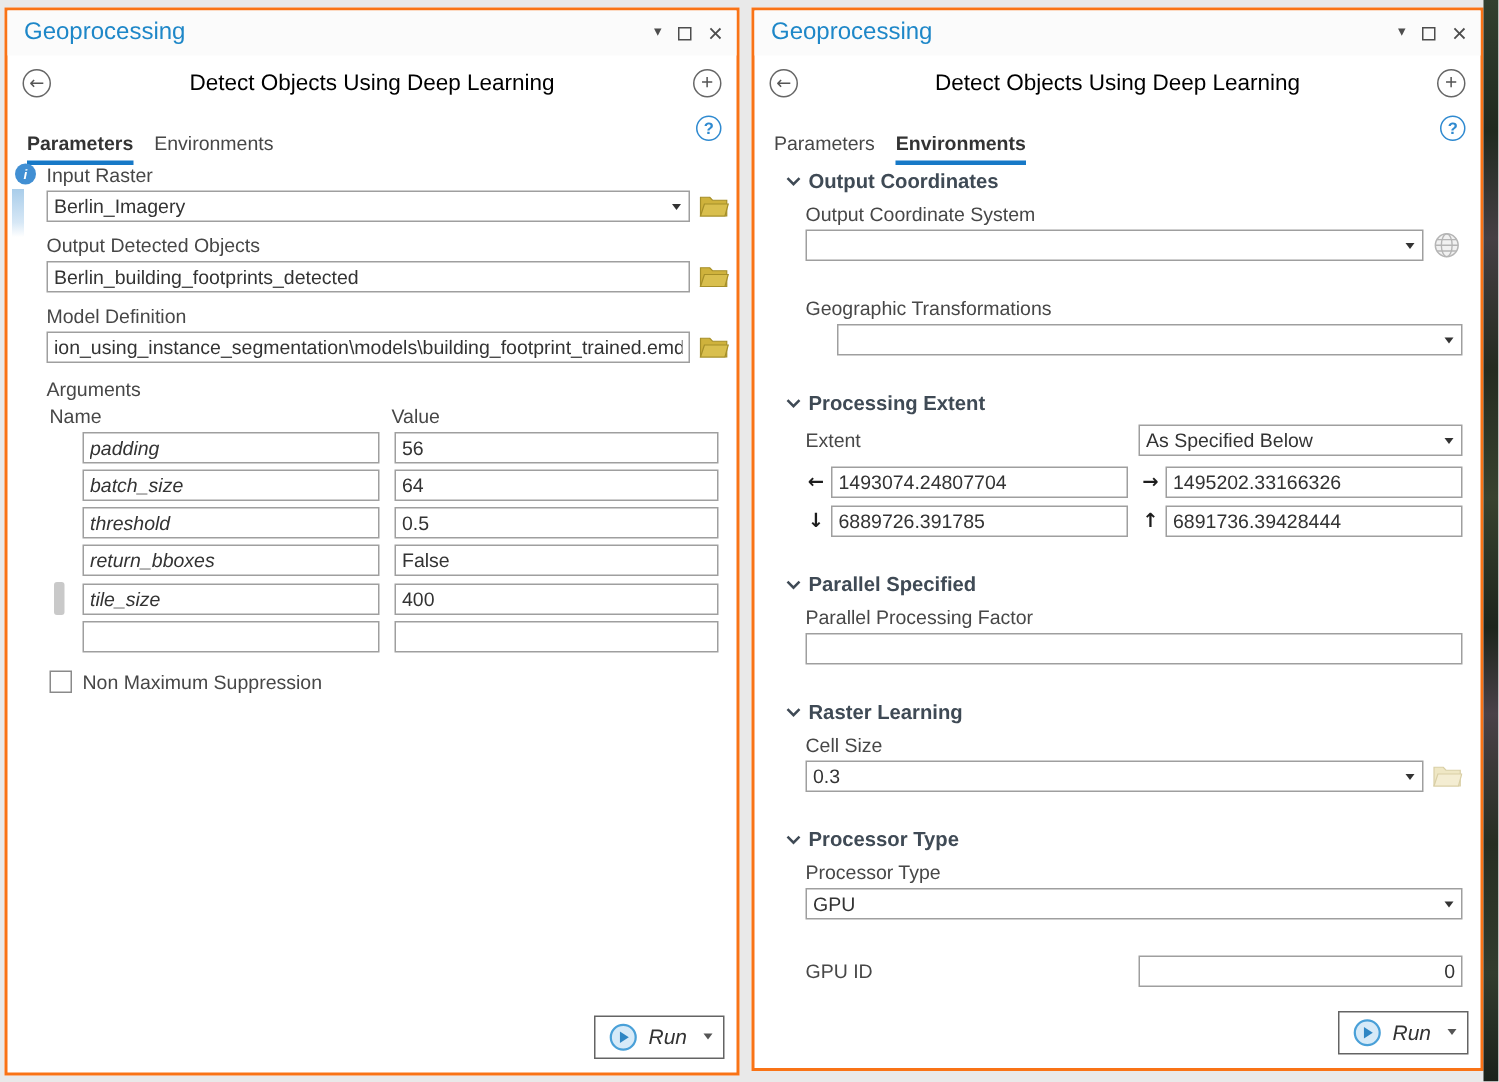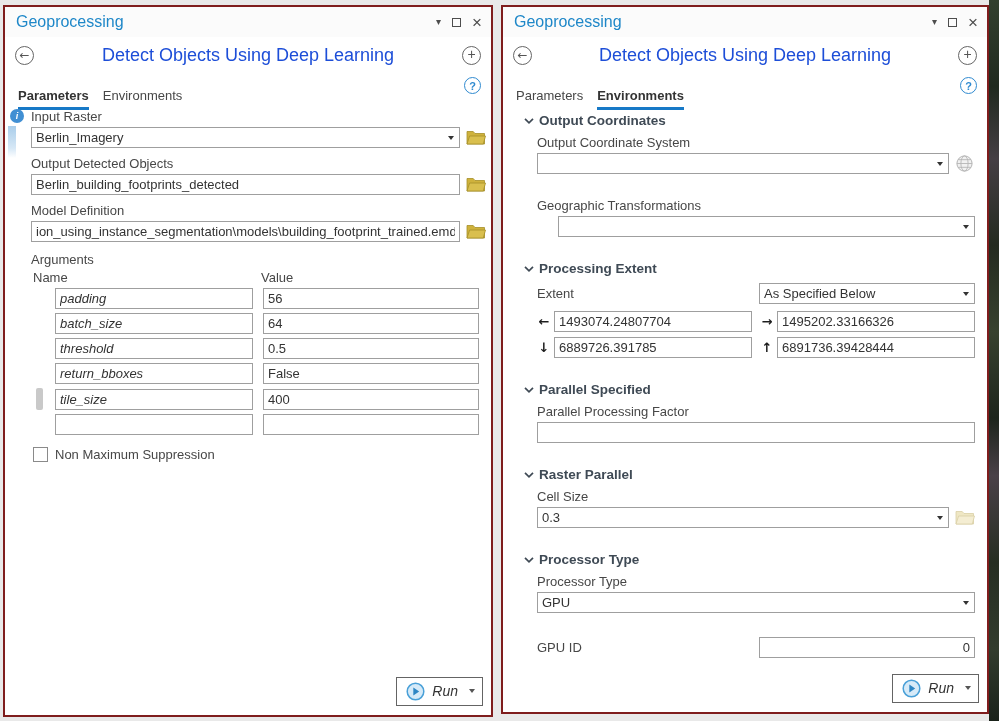--- a/index.html
+++ b/index.html
@@ -15,21 +15,21 @@
   .glyph { font-family:"DejaVu Sans", sans-serif; }
 
   .map-strip {
     position:absolute; right:0; top:0; width:10px; height:721px;
     background:linear-gradient(180deg,#33402f 0%,#202a1f 12%,#453f44 22%,#242b20 34%,
       #38422f 46%,#1d251c 58%,#4a4148 66%,#262e22 78%,#323c2e 90%,#1a221a 100%);
   }
 
   .panel {
     position:absolute; top:5px; background:#fff;
-    border:2px solid #7f1d1d; display:flex; flex-direction:column;
+    border:2px solid #f97316; display:flex; flex-direction:column;
   }
   .panel.left  { left:3px;   width:490px; height:712px; }
   .panel.right { left:501px; width:488px; height:709px; }
 
   
   .titlebar {
     height:30px; display:flex; align-items:center; padding:0 9px 0 11px;
     background:#fbfbfb; flex:0 0 auto;
   }
   .titlebar .ptitle { font-size:16px; color:#1e87c8; flex:1 1 auto; }
@@ -40,21 +40,21 @@
 
   
   .toolheader { height:36px; display:flex; align-items:center; padding:0 10px; flex:0 0 auto; }
   .circle-btn {
     width:19px; height:19px; border:1.5px solid #666; border-radius:50%;
     display:flex; align-items:center; justify-content:center;
     color:#555; flex:0 0 auto; background:#fff;
   }
   .circle-btn.back span { font-size:12px; line-height:1; margin-top:-1px; }
   .circle-btn.add  span { font-size:14px; line-height:1; margin-top:-2px; }
-  .tool-title { flex:1 1 auto; text-align:center; font-size:18px; color:#1d4ed8; }
+  .tool-title { flex:1 1 auto; text-align:center; font-size:15px; color:#000000; }
 
   
   .tabs { display:flex; align-items:flex-start; padding:4px 10px 0 13px; height:26px; flex:0 0 auto; }
   .tab { margin-right:14px; padding-bottom:4px; color:#474747; font-size:13px;margin-top:11px; }
   .tab.active { font-weight:bold; color:#333; border-bottom:3px solid #1779c7; }
   .help-btn {
     margin-left:auto; width:17px; height:17px; border:1.5px solid #2f8ad0; border-radius:50%;
     display:flex; align-items:center; justify-content:center;
     color:#2f8ad0; font-size:11px; font-weight:bold; background:#fff;
   }
@@ -365,21 +365,21 @@
     </div>
     <div class="env-block">
       <div class="flabel">Parallel Processing Factor</div>
       <input class="tfield" value="" style="">
     </div>
 
     <div class="section-h" style="margin-top:11px">
       <svg width="10" height="8" viewBox="0 0 10 8">
         <path d="M1 1.8 L5 5.8 L9 1.8" fill="none" stroke="#3f4a55" stroke-width="1.7"></path>
       </svg>
-      <span class="stitle">Raster Parallel</span>
+      <span class="stitle">Raster Learning</span>
     </div>
     <div class="env-block">
       <div class="flabel">Cell Size</div>
       <div class="fieldrow">
         <span class="combo">
           <input class="tfield" value="0.3" style="">
           <span class="caret"></span>
         </span>
         <span class="icon-slot">
           <svg width="20" height="15" viewBox="0 0 20 15">

